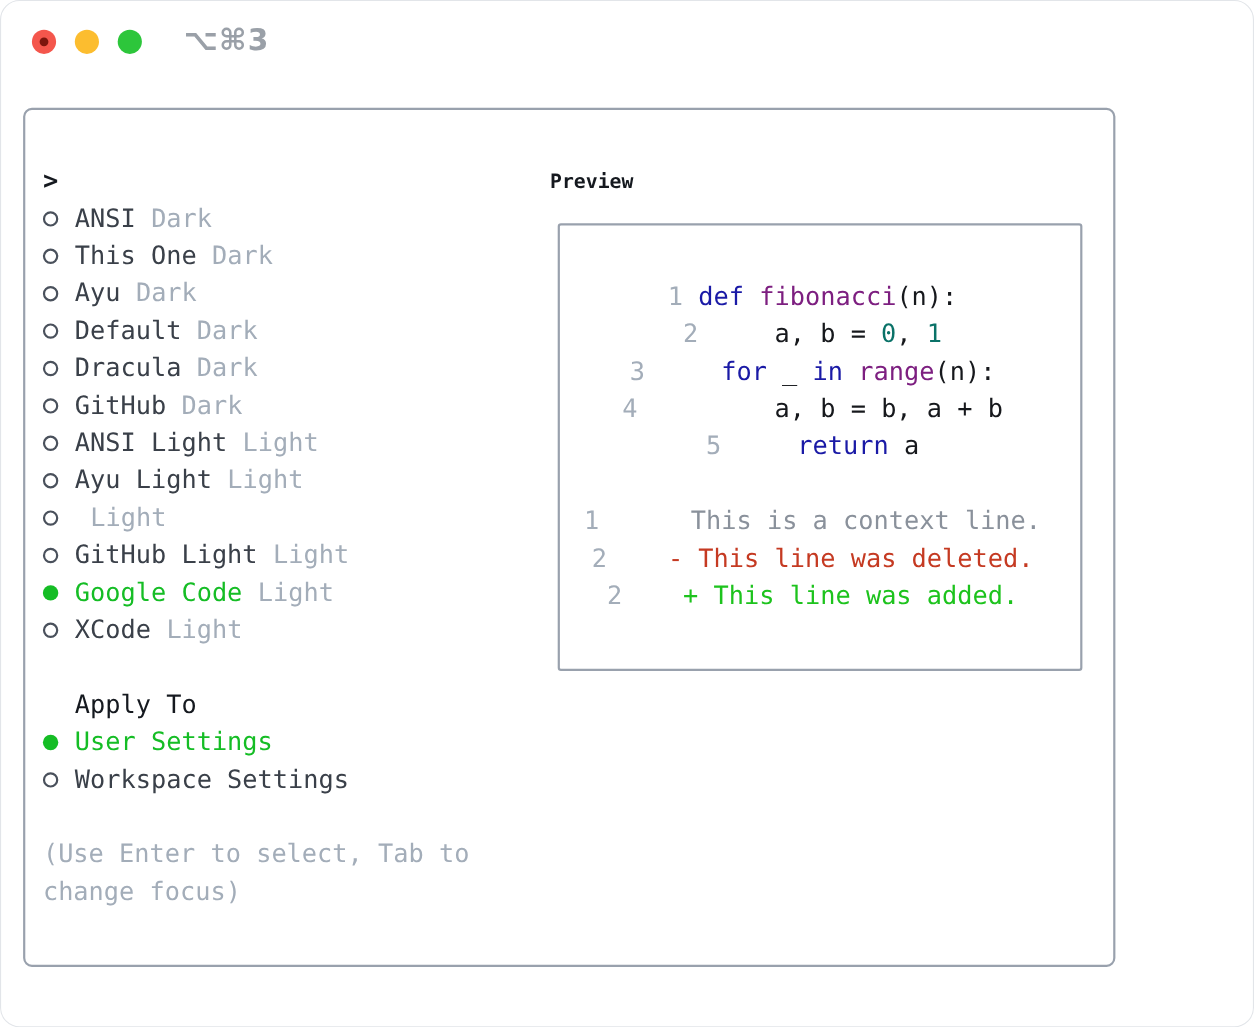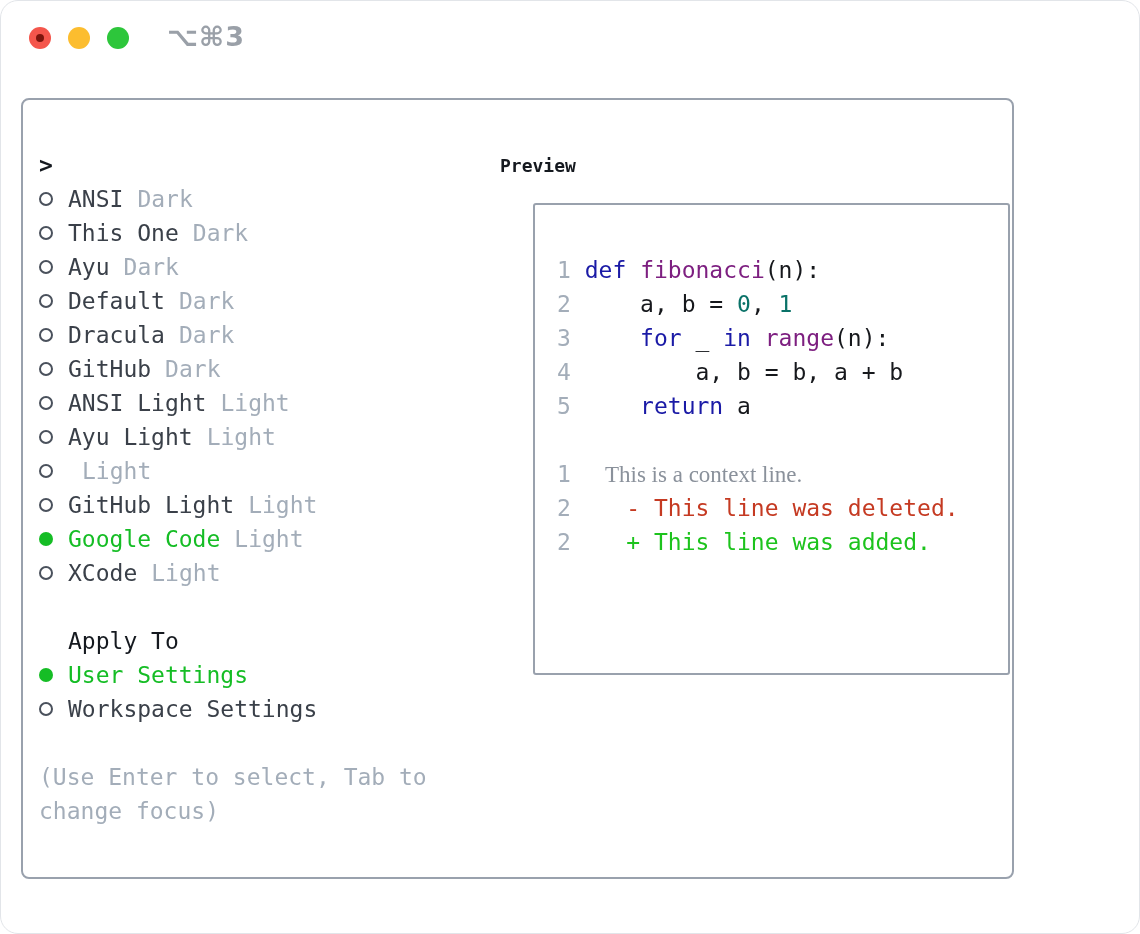--- a/index.html
+++ b/index.html
@@ -28,29 +28,29 @@
   .label{color:var(--text,#3a4049);}
   .label.sel{color:var(--accent,#15bd25);}
   .suffix{color:var(--muted,#a3adb9);margin-left:14px;}
   .apply-hdr{color:#15191f;}
   .spacer{height:34px;}
   .hint{color:var(--muted,#a3adb9);}
   .hint .row{padding-left:0;}
 
   
   .preview-hdr{position:absolute;left:477px;top:48px;height:34px;display:flex;align-items:center;font-size:18px;font-weight:700;color:var(--heading,#15191f);}
-  .preview-box{position:absolute;left:510px;top:103px;width:477px;height:472px;border:2.5px solid var(--border,#99a1ad);border-radius:3px;box-sizing:border-box;}
+  .preview-box{position:absolute;left:484px;top:103px;width:477px;height:407px;border:2.5px solid var(--border,#99a1ad);border-radius:3px;box-sizing:border-box;text-align:center;}
   .codewrap{position:absolute;left:22px;top:48px;font-size:23px;}
   .cl{height:34px;line-height:34px;white-space:pre;}
   .num{color:var(--muted,#a3adb9);}
   .kw{color:var(--kw,#1a1aa6);}
   .typ{color:var(--typ,#7d1f80);}
   .lit{color:var(--lit,#0a7268);}
   .pln{color:var(--pln,#16181c);}
-  .ctx{color:var(--ctx,#8a919b);font-family:Liberation Serif, serif;}
+  .ctx{color:var(--ctx,#8a919b);}
   .del{color:var(--diff_red,#c53a22);}
   .add{color:var(--diff_green,#1dc31d);}
 </style>
 </head>
 <body>
 
 <div class="window">
 
   <div class="titlebar">
     <span class="light red"></span>

